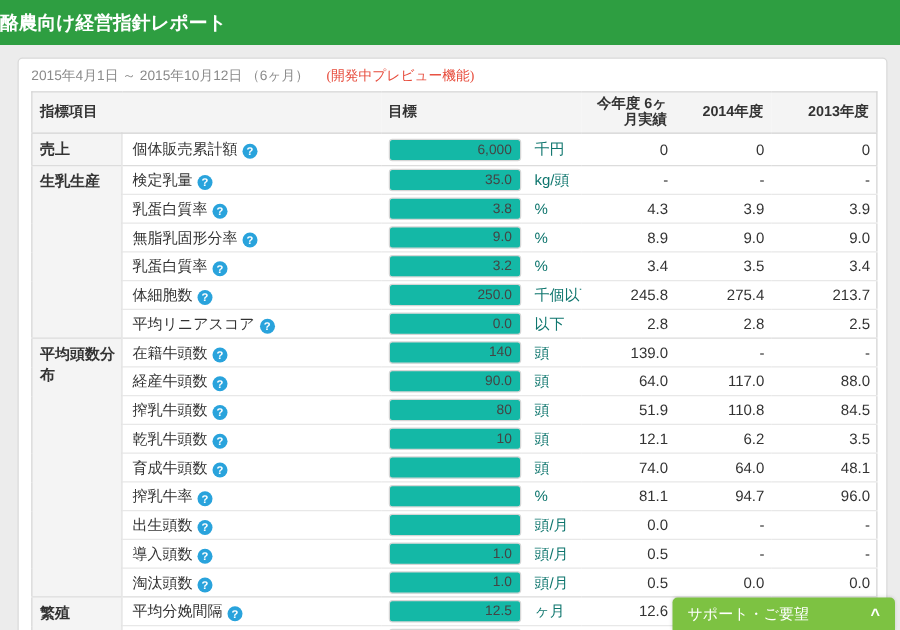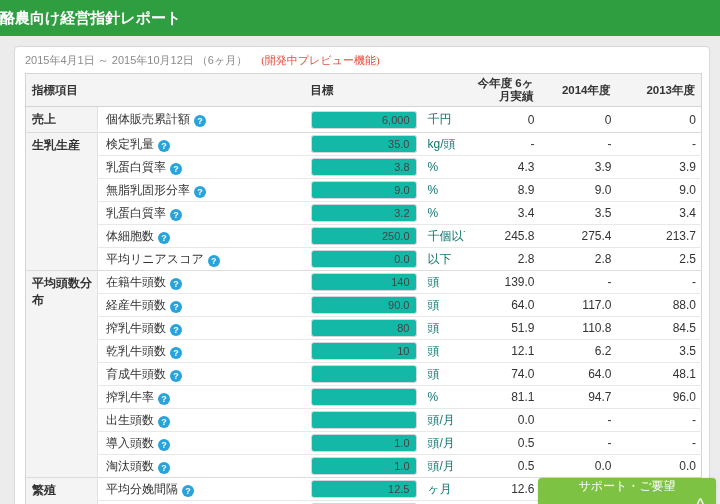--- a/index.html
+++ b/index.html
@@ -47,21 +47,21 @@
     border-radius:3px; text-align:right; padding:0 6px; font-size:11px; color:#444;
     font-family:"Liberation Sans","DejaVu Sans",sans-serif; }
   .help-icon { display:inline-block; width:12px; height:12px; border-radius:50%;
     background:var(--blue,#29a3dc); color:#fff; font-size:9px; font-weight:bold;
     text-align:center; line-height:12px; margin-left:4px; vertical-align:-1px; cursor:pointer; }
 
   
   .support-btn { position:absolute; right:4px; bottom:0; width:178px; height:26px;
     background:var(--light-green,#7dc242); border-radius:4px 4px 0 0; z-index:10;
     display:flex; align-items:center; color:#fff; font-size:12px; padding:0 12px;
-    cursor:pointer; box-shadow:0 0 3px rgba(0,0,0,0.15);flex-direction:column; }
+    cursor:pointer; box-shadow:0 0 3px rgba(0,0,0,0.15); }
   .support-caret { margin-left:auto; font-weight:bold; font-size:13px; }
 </style>
 </head>
 <body>
 
 <div class="appbar">
   <span class="back">‹</span>
   <span class="appbar-title">酪農向け経営指針レポート</span>
 </div>
 

